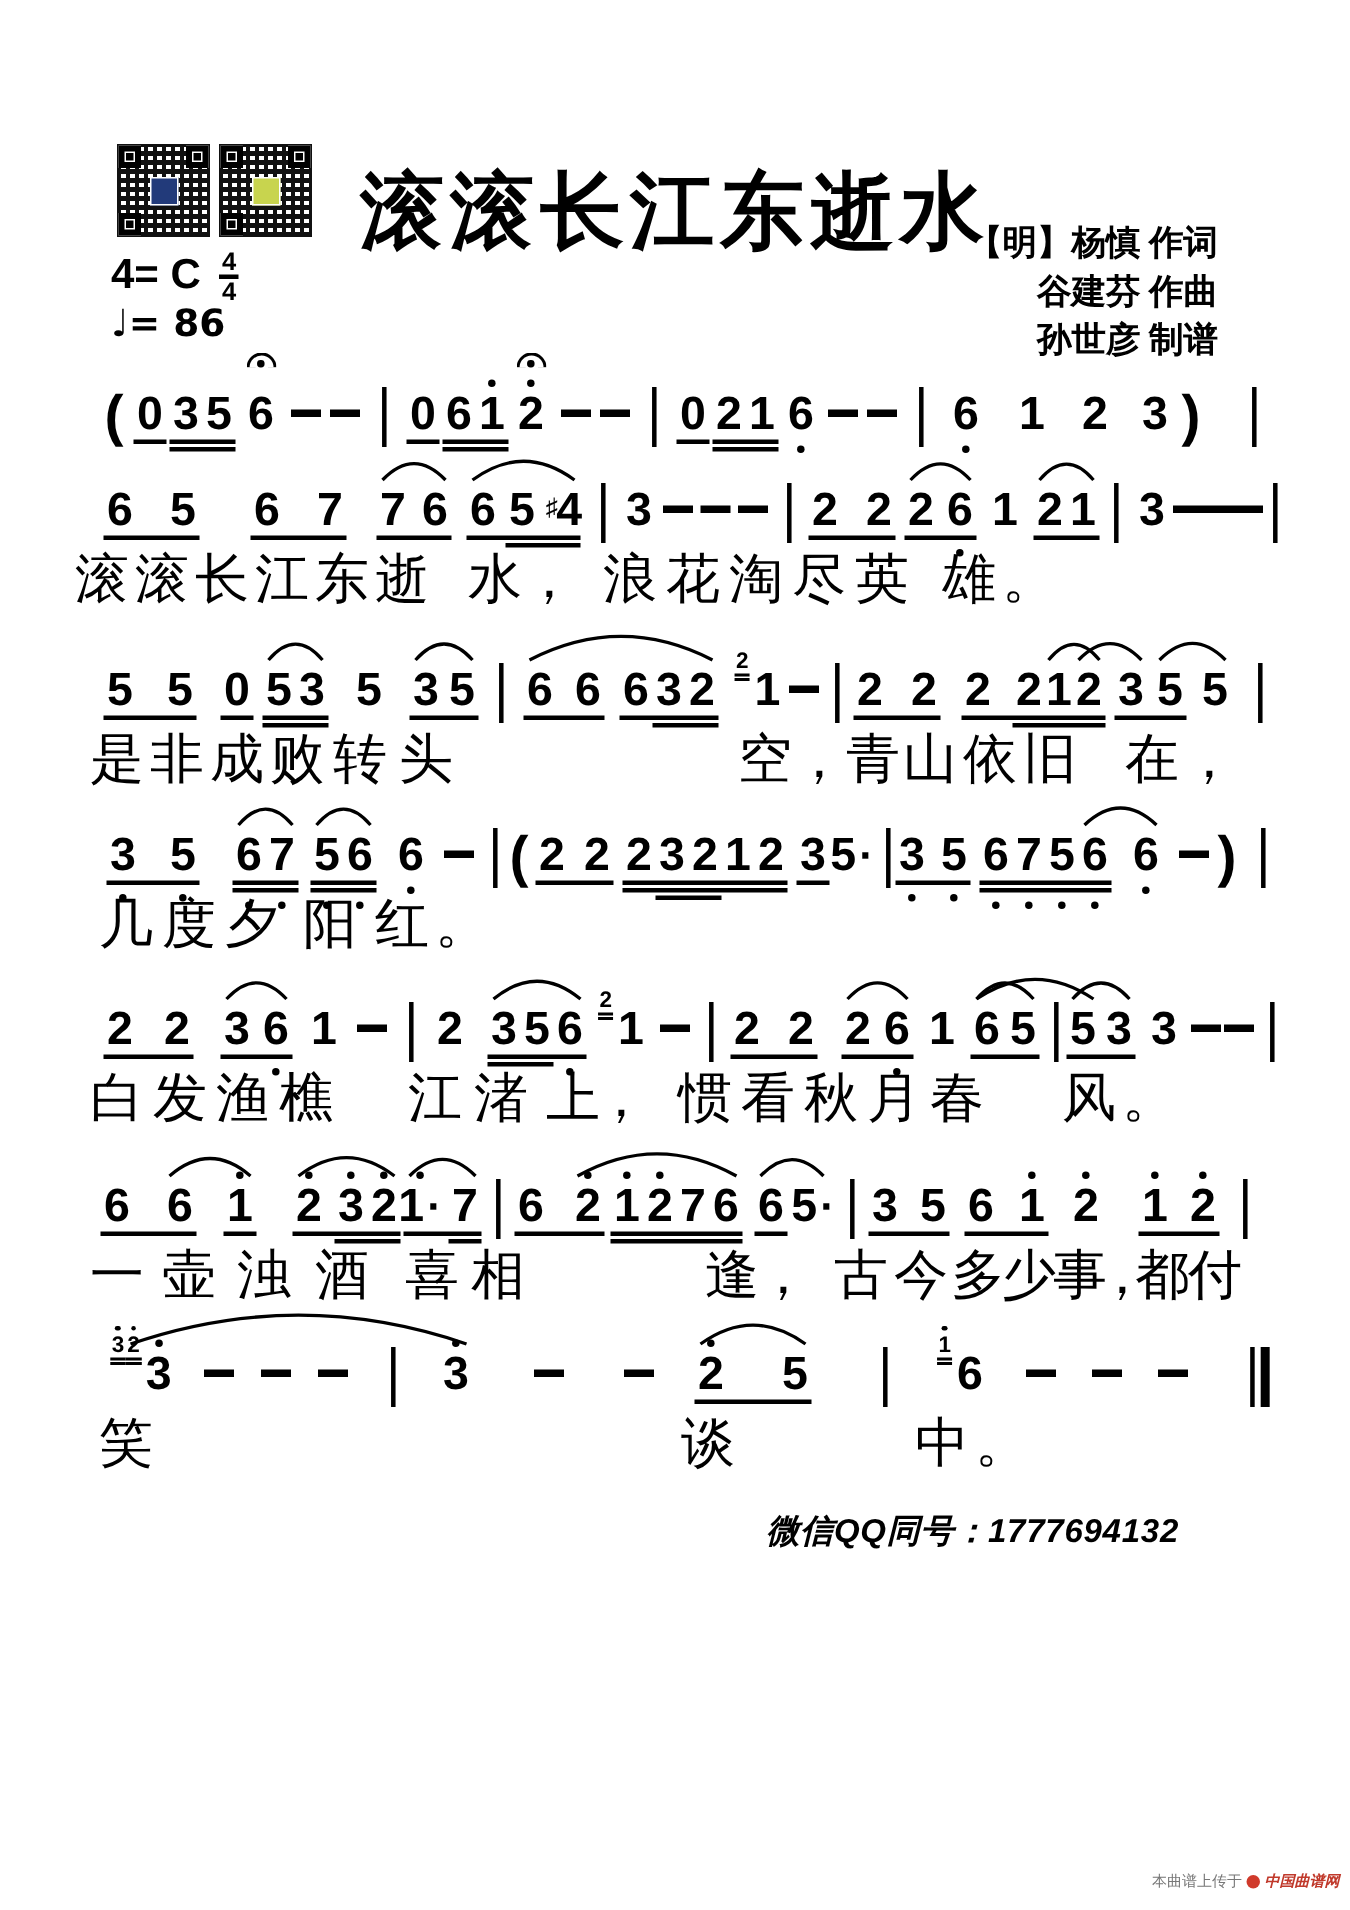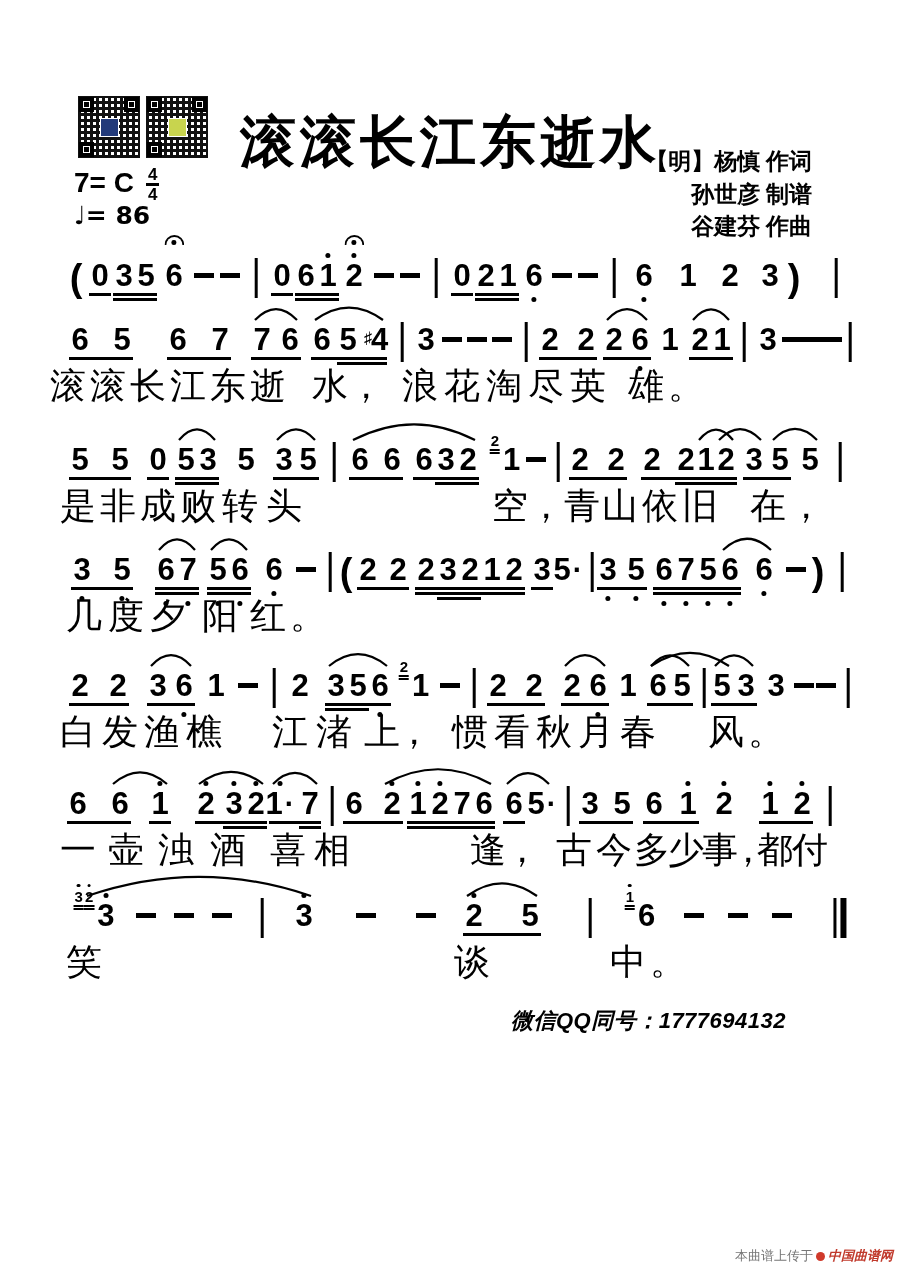--- a/index.html
+++ b/index.html
@@ -48,21 +48,21 @@
   .bar2{display:inline-block;width:6.5px;height:40px;background:#000;margin-left:4px;}
   .dash{display:inline-block;width:20px;height:4.6px;background:#000;margin-top:15px;}
   .paren{font-size:38px;font-weight:bold;line-height:40px;}
   .arcs{position:absolute;left:0;top:-26px;overflow:visible;pointer-events:none;}
   .arcs path{stroke:#000;stroke-width:2.2;fill:none;}
   .lline{position:absolute;left:0;width:900px;height:44px;}
   .lchar{position:absolute;transform:translateX(-50%);font-size:36px;line-height:40px;
     font-family:"Liberation Serif","DejaVu Serif",serif;font-weight:500;}
   
   .contact{position:absolute;top:1006px;right:114px;font-size:22px;font-weight:bold;font-style:italic;letter-spacing:.5px;}
-  .watermark{position:absolute;top:1247px;right:7px;font-size:13px;color:#777;display:flex;align-items:center;gap:3px;
+  .watermark{position:absolute;top:1247px;right:7px;font-size:10px;color:#777;display:flex;align-items:center;gap:3px;
     font-family:"Liberation Sans",sans-serif;}
   .wlogo{display:inline-block;width:9px;height:9px;border-radius:50%;background:#d03a2b;}
   .wsite{color:#c0392b;font-style:italic;font-weight:bold;}
 </style>
 </head>
 <body>
 
 <div class="qr" style="left:78px;top:96px">
   <span class="fp tl">
       <i></i>
@@ -85,26 +85,26 @@
   <span class="fp bl">
       <i></i>
     </span>
   <span class="qrc" style="background:#c8d44e"></span>
 </div>
 
 <h1 class="title">滚滚长江东逝水</h1>
 
 <div class="credits">
   <div>【明】杨慎 作词</div>
+  <div>谷建芬 作曲</div>
   <div>孙世彦 制谱</div>
-  <div>谷建芬 作曲</div>
 </div>
 
 <div class="keysig">
-  <span>7= C</span><span class="frac">
+  <span>4= C</span><span class="frac">
       <span class="fn">4</span>
       <span class="fd">4</span>
     </span>
 </div>
 <div class="tempo">
   <span>♩</span><span>= 86</span>
 </div>
 
 <main>
     <div class="mline" style="top: 258px;">

